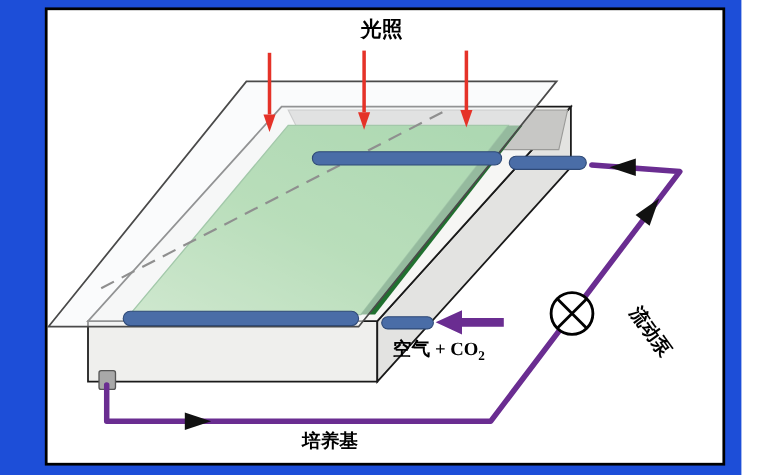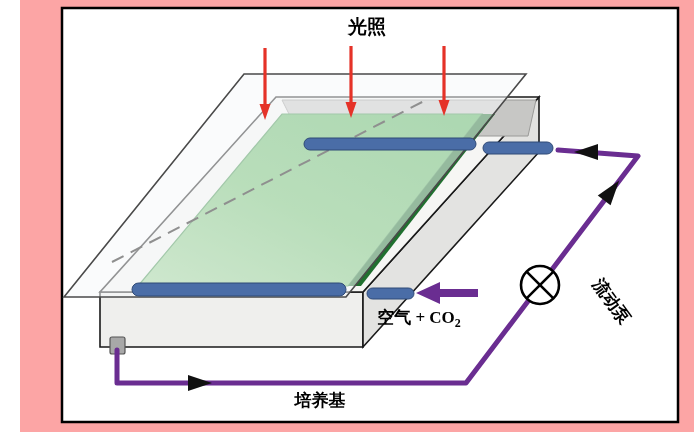--- a/index.html
+++ b/index.html
@@ -1,19 +1,18 @@
 <!DOCTYPE html>
 <html><head>
 <meta charset="utf-8">
 <style>
   html, body { margin: 0; padding: 0; background: #ffffff; }
   .stage {
-    width: 674px; height: 432px; position: relative; background: #fca5a5;
+    width: 674px; height: 432px; position: relative; background: #1d4ed8;
     font-family: "Liberation Serif", "DejaVu Serif", serif;
-    margin-left: 20px;
   }
   svg { display: block; }
   svg text {
     font-family: "Liberation Serif", "DejaVu Serif", serif;
     fill: #000000;
   }
 </style>
 </head>
 <body>
 

